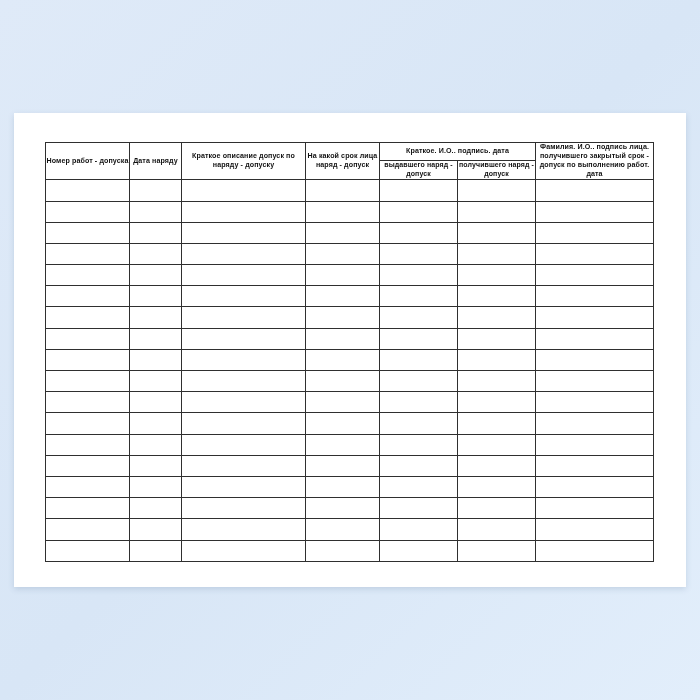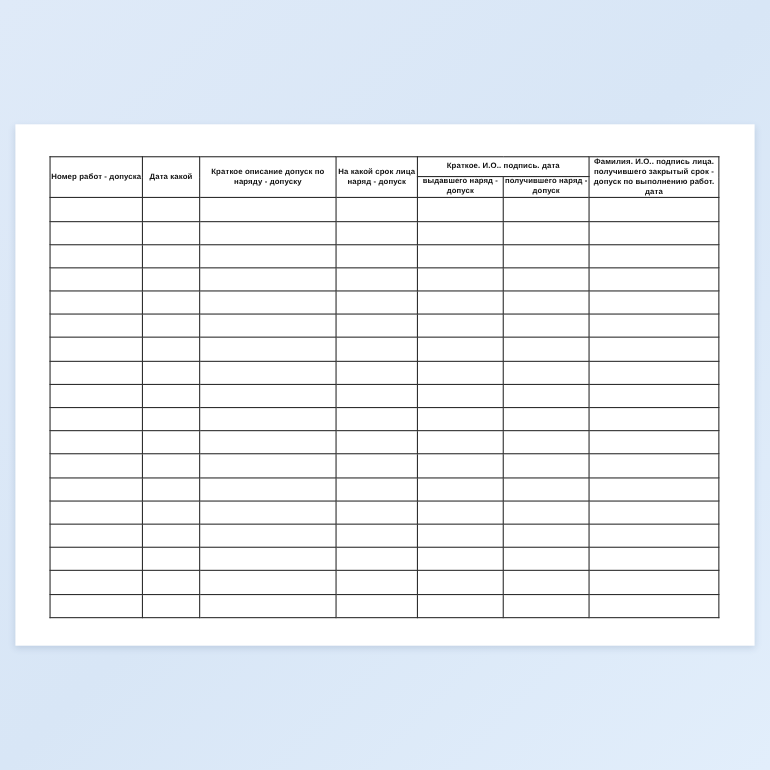--- a/index.html
+++ b/index.html
@@ -87,21 +87,21 @@
             <col class="c2">
             <col class="c3">
             <col class="c4">
           <col class="c5">
             <col class="c6">
             <col class="c7">
         </colgroup>
         <thead>
           <tr>
             <th class="head" rowspan="2">Номер работ - допуска</th>
-            <th class="head" rowspan="2">Дата какой</th>
+            <th class="head" rowspan="2">Дата наряду</th>
             <th class="head" rowspan="2">Краткое описание допуск по наряду - допуску</th>
             <th class="head" rowspan="2">На какой срок лица наряд - допуск</th>
             <th class="head group-top" colspan="2">Краткое. И.О.. подпись. дата</th>
             <th class="head" rowspan="2">Фамилия. И.О.. подпись лица. получившего закрытый срок - допуск по выполнению работ. дата</th>
           </tr>
           <tr>
             <th class="head group-sub">выдавшего наряд - допуск</th>
             <th class="head group-sub">получившего наряд - допуск</th>
           </tr>
         </thead>

